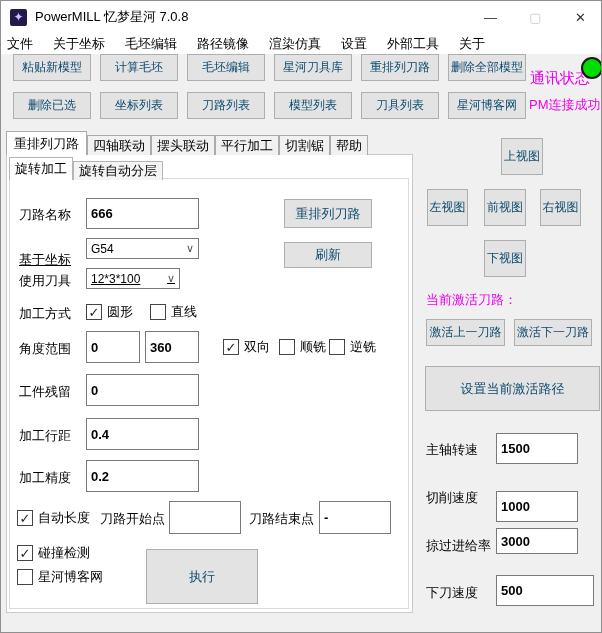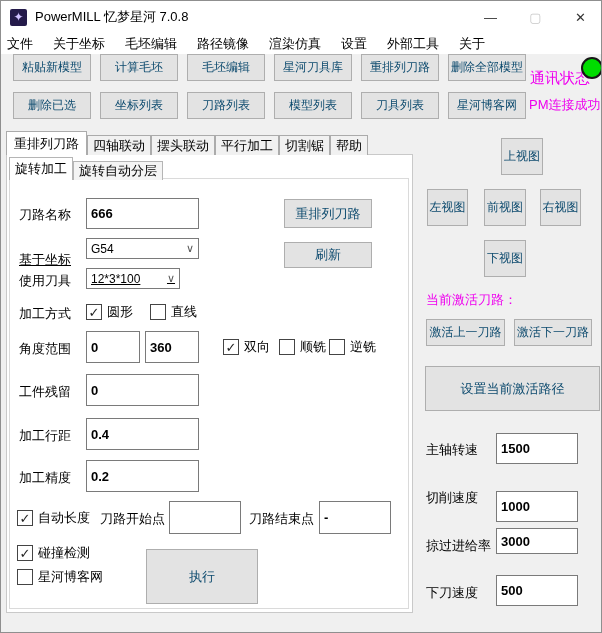--- a/index.html
+++ b/index.html
@@ -208,15 +208,15 @@
   <span class="lbl" style="left:425px;top:440px;">主轴转速</span>
   <input class="tin" style="left: 495px; top: 432px; width: 82px; height: 31px;" value="1500">
 
   <span class="lbl" style="left:425px;top:488px;">切削速度</span>
   <input class="tin" style="left: 495px; top: 480px; width: 82px; height: 31px; margin-top: 10px;" value="1000">
 
   <span class="lbl" style="left:425px;top:536px;">掠过进给率</span>
   <input class="tin" style="left: 495px; top: 527px; width: 82px; height: 26px;" value="3000">
 
   <span class="lbl" style="left:425px;top:583px;">下刀速度</span>
-  <input class="tin" style="left: 495px; top: 574px; width: 82px; height: 31px;" value="500">
+  <input class="tin" style="left: 495px; top: 574px; width: 98px; height: 31px;" value="500">
 
 </div>
 
 </body></html>

